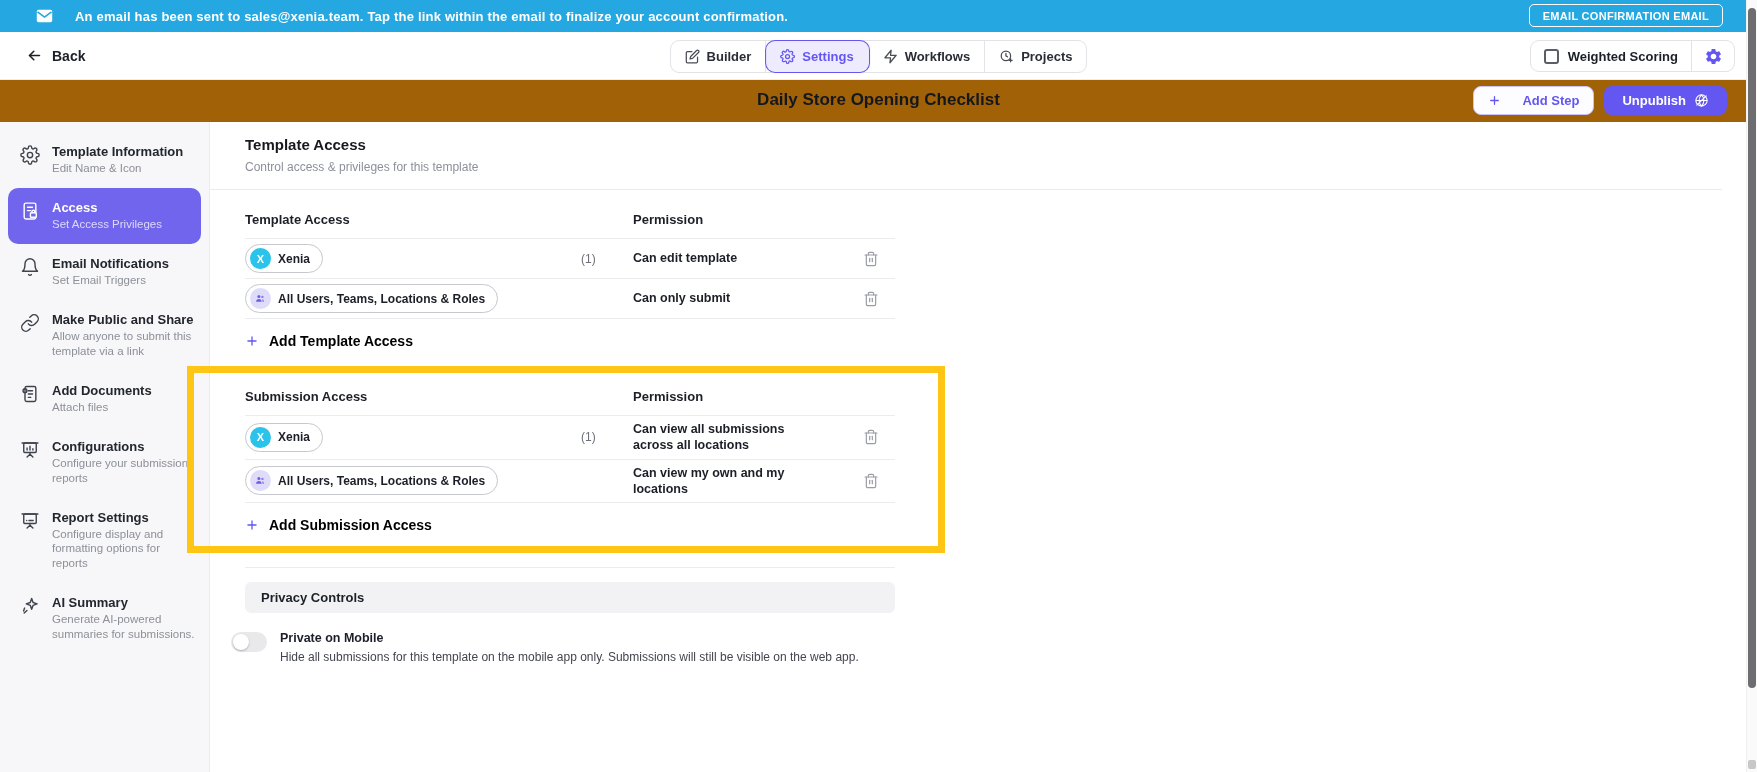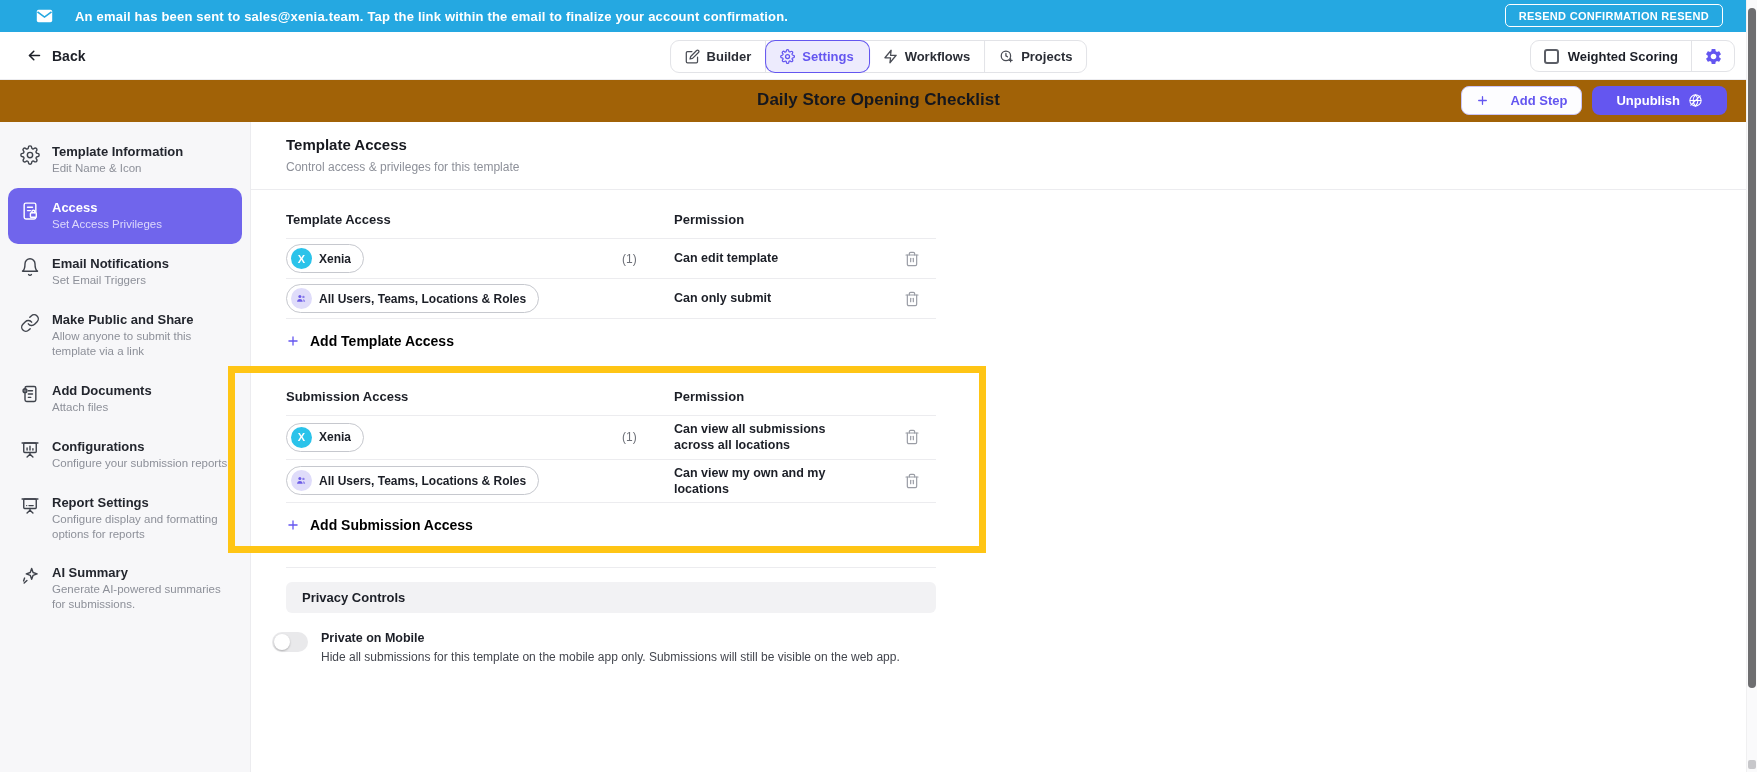--- a/index.html
+++ b/index.html
@@ -26,25 +26,25 @@
   .ws { display:flex; align-items:center; gap:9px; padding:0 13px; font-size:13px; font-weight:bold; cursor:pointer; }
   .checkbox { width:15px; height:15px; border:2px solid #5b5e66; border-radius:3px; background:#fff; }
   .hr-div { width:1px; height:100%; background:#e2e3e7; }
   .gear-btn { width:42px; height:100%; display:flex; align-items:center; justify-content:center; background:none; border:none; cursor:pointer; }
 
   
   .titlebar { position:absolute; top:80px; left:0; width:100%; height:42px; background:#a16207; z-index:3; }
   .page-title { position:absolute; left:50%; top:10px; transform:translateX(-50%); font-size:17px; font-weight:bold; color:#15171e; white-space:nowrap; }
   .titlebar-actions { position:absolute; right:30px; top:6px; display:flex; gap:10px; }
   .btn-outline { height:29px; padding:0 14px; border:1px solid #c9c4f7; background:#fdfdff; color:#6456F0; border-radius:8px; font-size:13px; font-weight:bold; display:flex; align-items:center; gap:21px; font-family:inherit; cursor:pointer; }
-  .btn-primary { height:29px; padding:0 24px; background:#6456F0; border:none; color:#fff; border-radius:8px; font-size:13px; font-weight:bold; display:flex; align-items:center; gap:8px; font-family:inherit; cursor:pointer; }
+  .btn-primary { height:29px; padding:0 18px; background:#6456F0; border:none; color:#fff; border-radius:8px; font-size:13px; font-weight:bold; display:flex; align-items:center; gap:8px; font-family:inherit; cursor:pointer; }
 
   
   .content { position:absolute; top:122px; left:0; right:0; bottom:0; display:flex; }
-  .sidebar { width:251px; background:#F7F7F9; border-right:1px solid #ececef; padding:10px 8px; flex:none; }
+  .sidebar { width:210px; background:#F7F7F9; border-right:1px solid #ececef; padding:10px 8px; flex:none; }
   .side-item { display:flex; gap:12px; padding:12px 6px 12px 12px; border-radius:10px; align-items:flex-start; color:#3f434c; cursor:pointer; }
   .side-item svg { flex:0 0 20px; margin-top:1px; }
   .side-title { font-size:13px; font-weight:bold; color:#23262e; margin-bottom:2px; }
   .side-sub { font-size:11.5px; color:#8d9099; line-height:1.3; }
   .side-item.active { background:#7065EC; color:#fff; }
   .side-item.active .side-title { color:#fff; }
   .side-item.active .side-sub { color:#ddd9fb; }
 
   
   .panel { flex:1; background:#fff; padding:14px 0 0 35px; position:relative; }
@@ -86,21 +86,21 @@
 <body>
 
 <div class="banner">
   <span class="banner-icon">
     <svg width="17" height="14" viewBox="0 0 24 20">
         <rect x="1" y="1" width="22" height="18" rx="2.5" fill="#fff"></rect>
         <path d="M2 4l10 7.5L22 4" stroke="#25A8E1" stroke-width="2.4" fill="none"></path>
       </svg>
   </span>
   <span class="banner-msg">An email has been sent to sales@xenia.team. Tap the link within the email to finalize your account confirmation.</span>
-  <button class="banner-btn">RESEND CONFIRMATION RESEND</button>
+  <button class="banner-btn">EMAIL CONFIRMATION EMAIL</button>
 </div>
 
 <div class="header">
   <div class="back">
     <span>
       <svg width="17" height="17" viewBox="0 0 24 24" fill="none" stroke="#1c1f27" stroke-width="2.2" stroke-linecap="round" stroke-linejoin="round">
           <path d="M19 12H5"></path>
           <path d="M11 18l-6-6 6-6"></path>
         </svg>
     </span>

